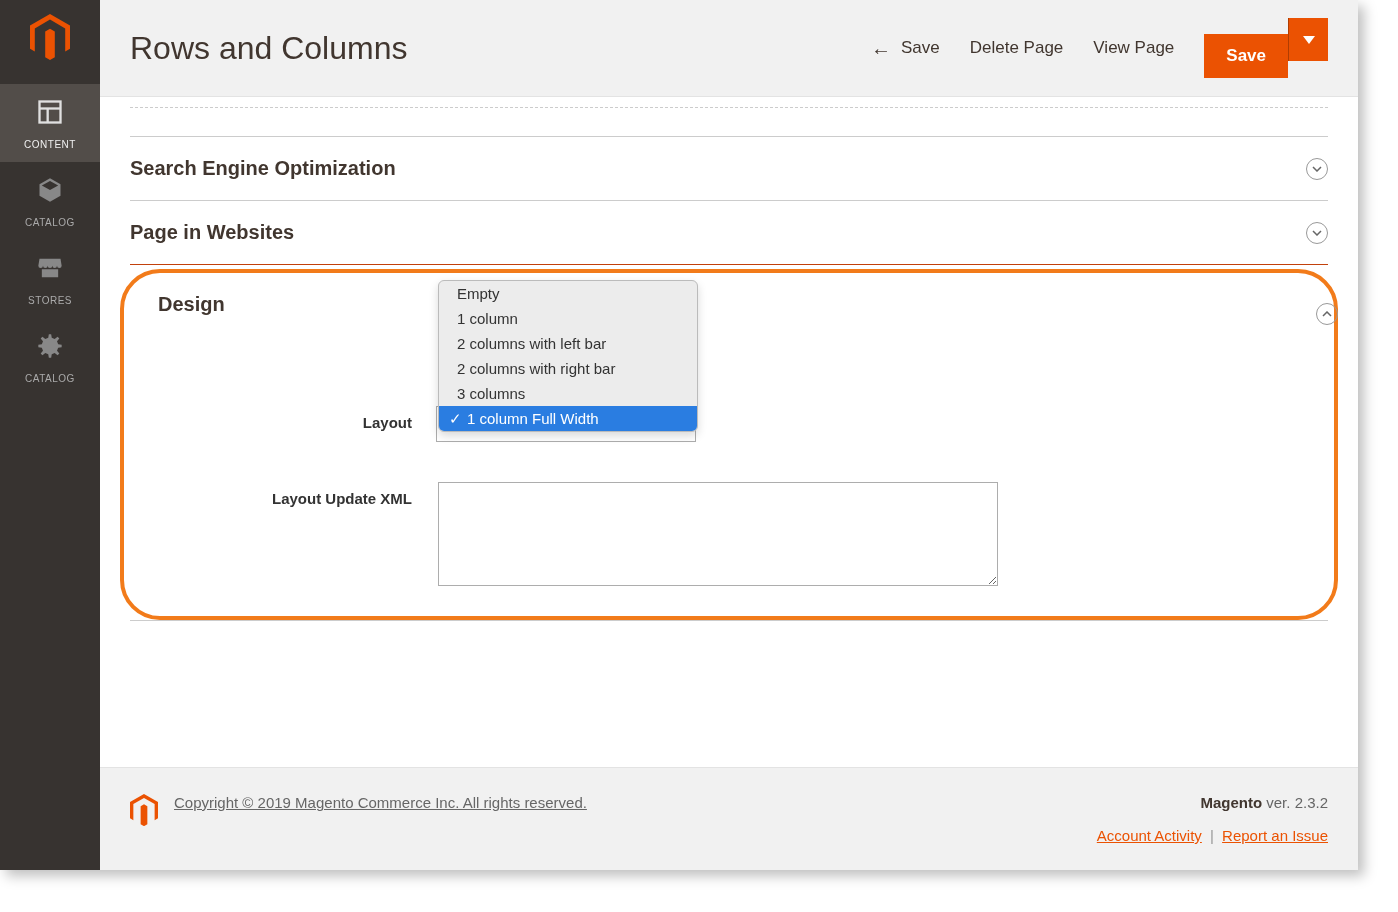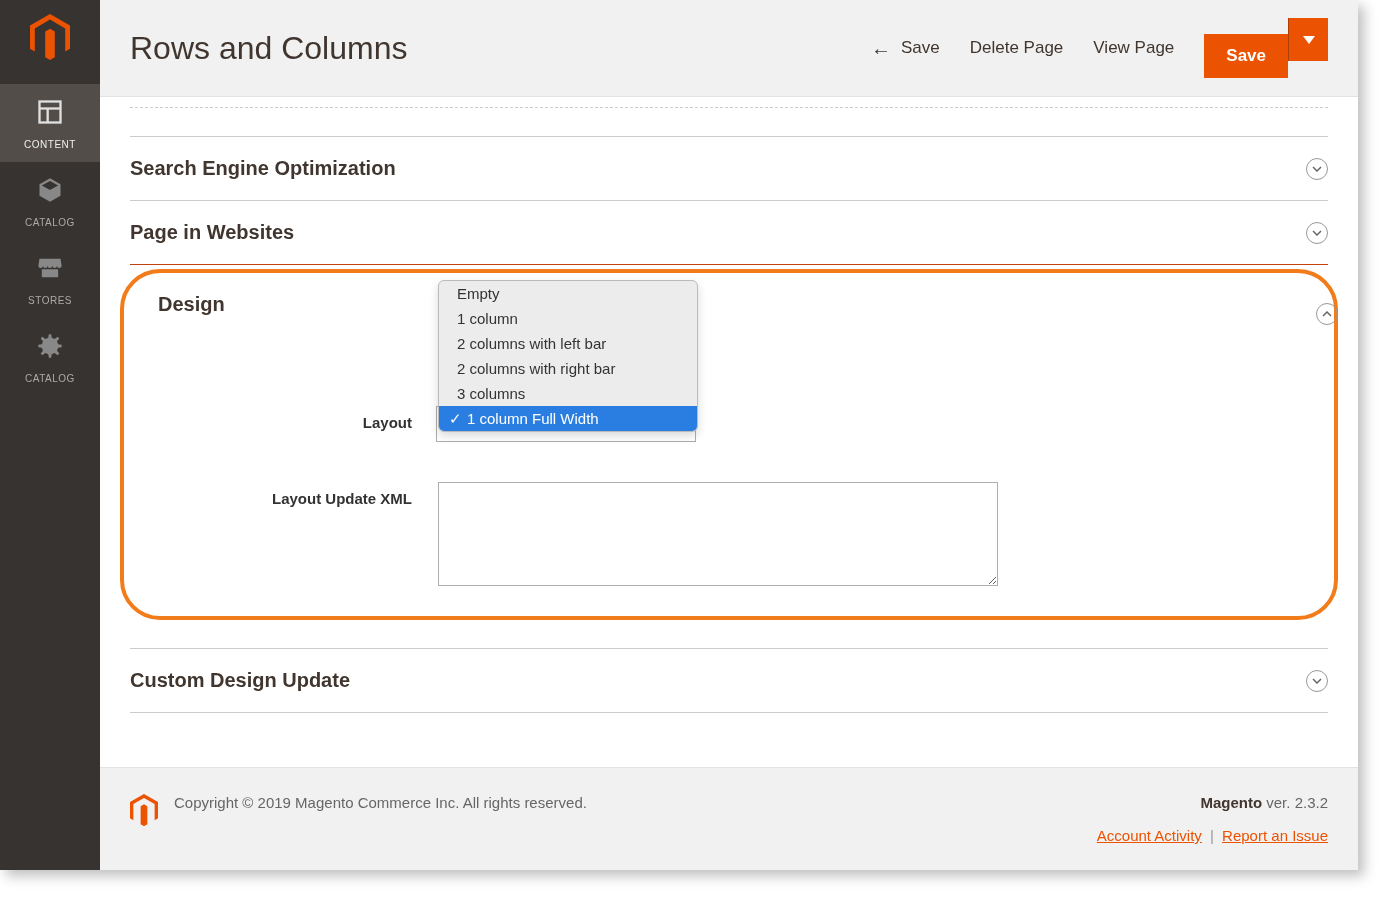--- a/index.html
+++ b/index.html
@@ -34,21 +34,21 @@
 .form-label { width: 280px; text-align: right; padding-right: 26px; font-size: 15px; color: #333; padding-top: 8px; font-weight: 600; }
 .dropdown-open { position: relative; }
 .dropdown-panel { position: absolute; top: -126px; left: 0; width: 260px; background: #ececec; border: 1px solid #bbb; border-radius: 6px; box-shadow: 0 4px 10px rgba(0,0,0,0.15); overflow: hidden; z-index: 10; }
 .dd-option { padding: 4px 18px; font-size: 15px; color: #333; cursor: pointer; }
 .dd-option.selected { background: #2a7de1; color: #fff; position: relative; padding-left: 28px; }
 .dd-option.selected::before { content: '✓'; position: absolute; left: 10px; }
 .dd-ghost { width: 260px; height: 36px; border: 1px solid #adadad; background: #fff; margin-left: -2px; }
 .textarea-xml { width: 560px; height: 104px; border: 1px solid #adadad; resize: both; font-family: inherit; padding: 6px; }
 .footer { background: #f1f1f1; padding: 26px 30px; display: flex; align-items: flex-start; border-top: 1px solid #e3e3e3; }
 .footer-logo { width: 28px; height: 32px; margin-right: 16px; }
-.footer-text { font-size: 15px; color: #666; flex: 1; }
+.footer-text { font-size: 15px; color: #666; flex: 1; text-decoration: underline; }
 .footer-right { text-align: right; font-size: 15px; color: #666; }
 .footer-right a { color: #eb5202; text-decoration: underline; cursor: pointer; }
 .footer-right .divider { color: #999; margin: 0 4px; }
 .ver-line { margin-bottom: 16px; }
 .ver-line strong { color: #41362f; }
 </style>
 </head>
 <body>
 
 <div class="app">
@@ -162,28 +162,20 @@
           </div>
         </div>
 
         <div class="form-row" style="margin-top:40px;">
           <div class="form-label">Layout Update XML</div>
           <textarea class="textarea-xml" style=""></textarea>
         </div>
       </div>
       </div>
 
-      <div class="section" style="margin-top:28px;">
-        <span class="section-title">Custom Design Update</span>
-        <span class="chev">
-            <svg viewBox="0 0 10 6">
-              <path d="M1 1 L5 5 L9 1"></path>
-            </svg>
-          </span>
-      </div>
       <div style="border-top:1px solid #ccc; height:40px;"></div>
     </div>
 
     <div class="footer">
       <div class="footer-logo">
         <svg viewBox="0 0 100 115">
             <path fill="#eb5202" d="M50 0 L100 29 L100 87 L88 94 L88 36 L50 14 L12 36 L12 94 L0 87 L0 29 Z M38 44 L38 108 L50 115 L62 108 L62 44 L50 37 Z"></path>
           </svg>
       </div>
       <div class="footer-text">Copyright © 2019 Magento Commerce Inc. All rights reserved.</div>

